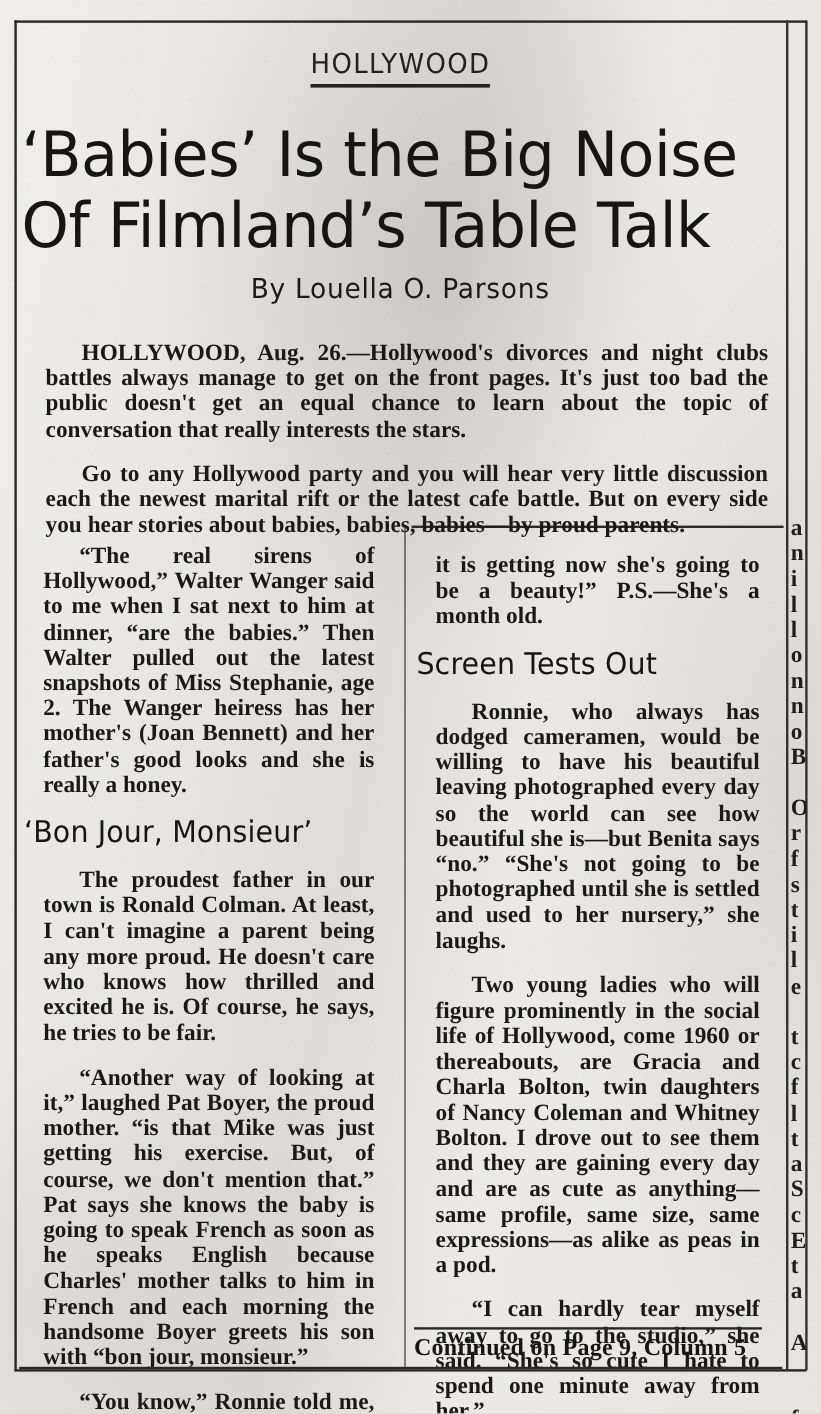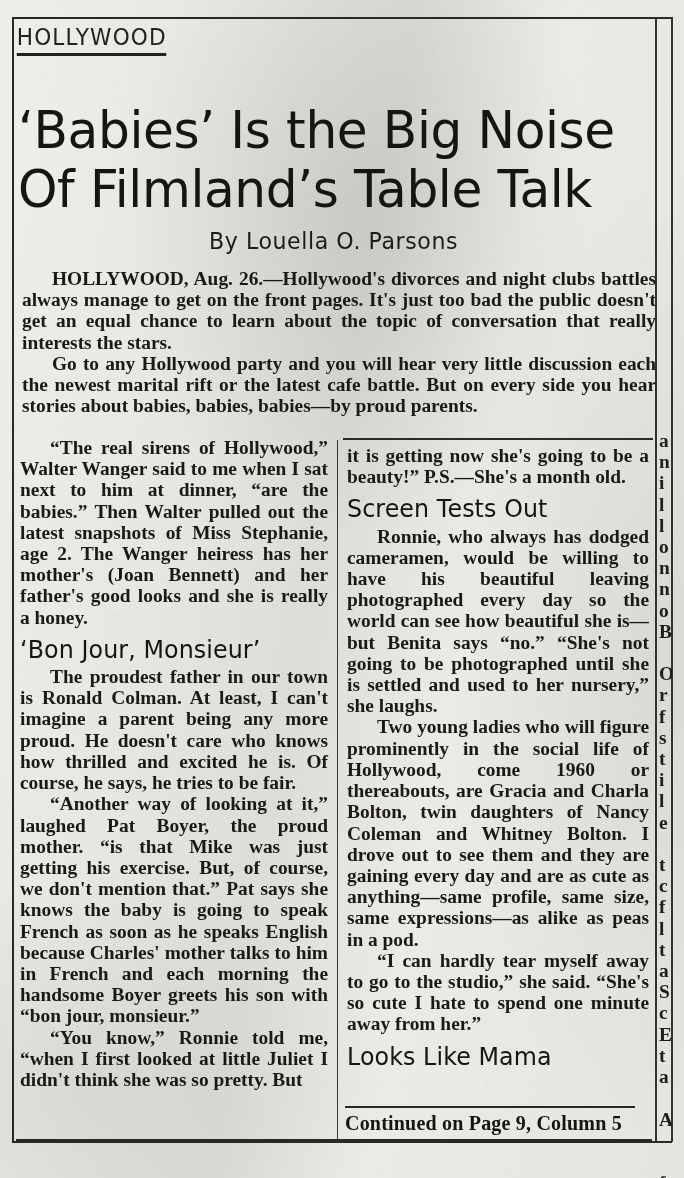--- a/index.html
+++ b/index.html
@@ -77,21 +77,22 @@
   .rule-col {
     position: absolute;
     left: 337px; top: 440px; width: 0; height: 700px;
     border-left: 1.6px solid #3a3834;
     z-index: 6;
   }
 
   
   .kicker-wrap {
     position: absolute;
-    left: 12px; top: 24px; width: 643px;
+    left: 12px; top: 41px; width: 643px;
+    text-align: center;
     z-index: 10;
   }
   .kicker {
     display: inline-block;
     font-family: "DejaVu Sans", sans-serif;
     font-size: 23px;
     letter-spacing: 1.2px;
     color: #24221f;
     padding-bottom: 3px;
     border-bottom: 3.5px solid #24221f;
@@ -131,21 +132,21 @@
   .body-text {
     color: #1b1916;
     font-family: "Liberation Serif", "DejaVu Serif", serif;
     font-weight: 700;
     font-size: 19.4px;
     line-height: 21.2px;
     text-align: justify;
     text-justify: inter-word;
     -webkit-font-smoothing: none;
   }
-  .body-text p { margin: 0; text-indent: 30px; }
+  .body-text p { margin: 16px; text-indent: 30px; }
   .body-text p.noindent { text-indent: 0; }
 
   
   .deck {
     position: absolute;
     left: 22px; top: 268px; width: 634px;
     z-index: 10;
   }
   .deck p + p { margin-top: 0; }
 

